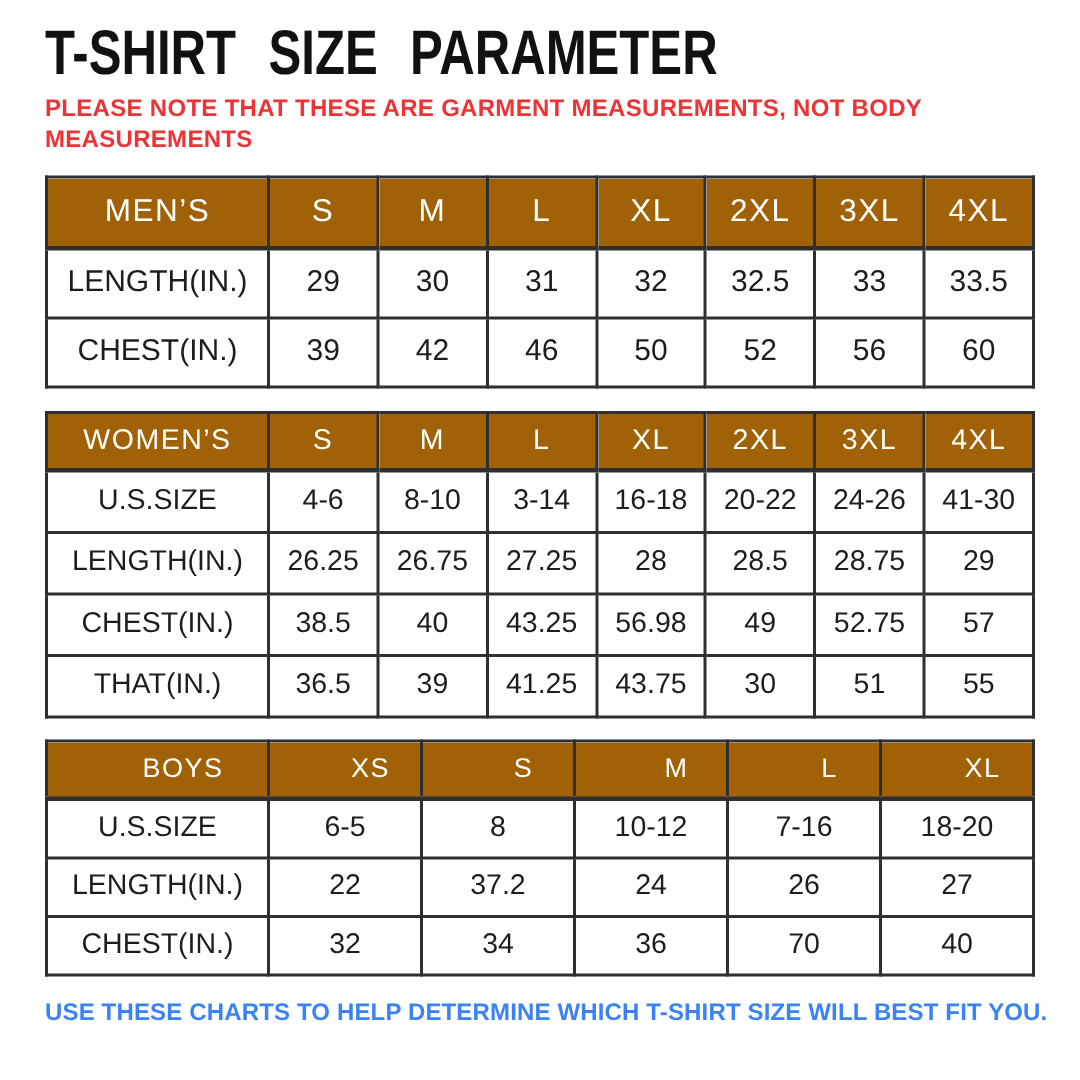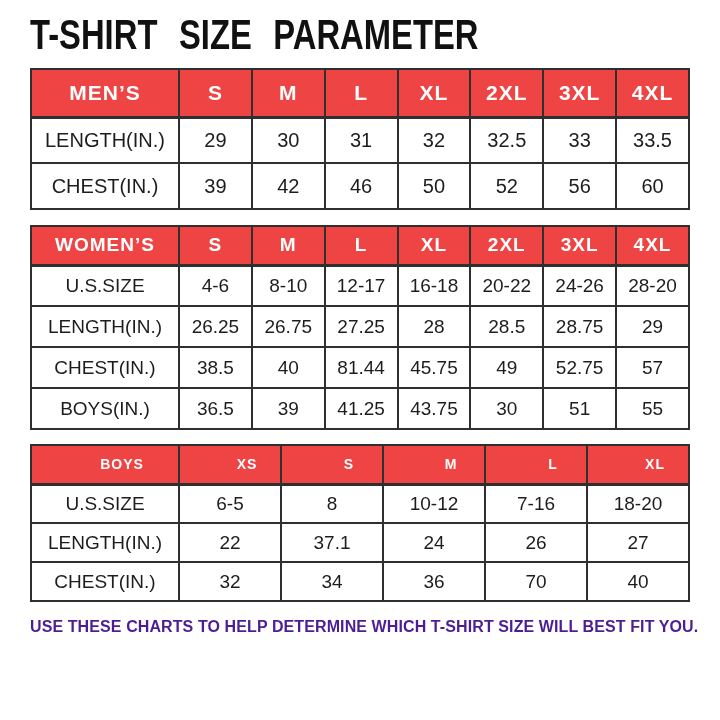--- a/index.html
+++ b/index.html
@@ -42,54 +42,58 @@
     width: 660px;
     background: #ffffff;
   }
   table.size-table th, table.size-table td {
     border: 2px solid #2f2f2f;
     text-align: center;
     vertical-align: middle;
     overflow: hidden;
   }
   table.size-table thead th {
-    background: #ef4444;
+    background: #a16207;
     color: #ffffff;
-    font-weight: bold;
+    font-weight: normal;
     letter-spacing: 1px;
     border-bottom-width: 3px;
   }
   table.size-table td { color: #1d1d1d; }
   
   .t-mens { margin-top: 12px; }
   .t-mens thead th { height: 48px; font-size: 21px; }
   .t-mens td { height: 46px; font-size: 20px; }
   
   .t-womens { margin-top: 15px; border-radius: 17px; }
   .t-womens thead th { height: 39px; font-size: 19px; }
   .t-womens td { height: 41px; font-size: 19px; }
   
   .t-boys { margin-top: 14px; }
-  .t-boys thead th { height: 39px; font-size: 14px; padding-left: 34px; }
+  .t-boys thead th { height: 39px; font-size: 18px; padding-left: 34px; }
   .t-boys td { height: 39px; font-size: 19px; }
   .footer-note {
     margin-top: 16px;
-    color: #4c1d95;
+    color: #3b82f6;
     font-size: 16px;
     font-weight: bold;
     letter-spacing: 0.1px;
     white-space: nowrap;
   }
 </style>
 </head>
 <body>
 
 <div class="page">
   <h1 class="page-title">T-SHIRT SIZE PARAMETER</h1>
 
+  <div class="note">
+    <div>PLEASE NOTE THAT THESE ARE GARMENT MEASUREMENTS, NOT BODY</div>
+    <div>MEASUREMENTS</div>
+  </div>
 
   <div id="tables-root">
       <table class="size-table t-mens">
         <colgroup>
           <col style="width: 148px;">
           <col>
           <col>
           <col>
           <col>
           <col>
@@ -152,48 +156,48 @@
             <th>2XL</th>
             <th>3XL</th>
             <th>4XL</th>
           </tr>
         </thead>
         <tbody>
           <tr>
             <td class="row-label">U.S.SIZE</td>
             <td>4-6</td>
             <td>8-10</td>
-            <td>12-17</td>
+            <td>3-14</td>
             <td>16-18</td>
             <td>20-22</td>
             <td>24-26</td>
-            <td>28-20</td>
+            <td>41-30</td>
           </tr>
           <tr>
             <td class="row-label">LENGTH(IN.)</td>
             <td>26.25</td>
             <td>26.75</td>
             <td>27.25</td>
             <td>28</td>
             <td>28.5</td>
             <td>28.75</td>
             <td>29</td>
           </tr>
           <tr>
             <td class="row-label">CHEST(IN.)</td>
             <td>38.5</td>
             <td>40</td>
-            <td>81.44</td>
-            <td>45.75</td>
+            <td>43.25</td>
+            <td>56.98</td>
             <td>49</td>
             <td>52.75</td>
             <td>57</td>
           </tr>
           <tr>
-            <td class="row-label">BOYS(IN.)</td>
+            <td class="row-label">THAT(IN.)</td>
             <td>36.5</td>
             <td>39</td>
             <td>41.25</td>
             <td>43.75</td>
             <td>30</td>
             <td>51</td>
             <td>55</td>
           </tr>
         </tbody>
       </table>
@@ -221,21 +225,21 @@
             <td class="row-label">U.S.SIZE</td>
             <td>6-5</td>
             <td>8</td>
             <td>10-12</td>
             <td>7-16</td>
             <td>18-20</td>
           </tr>
           <tr>
             <td class="row-label">LENGTH(IN.)</td>
             <td>22</td>
-            <td>37.1</td>
+            <td>37.2</td>
             <td>24</td>
             <td>26</td>
             <td>27</td>
           </tr>
           <tr>
             <td class="row-label">CHEST(IN.)</td>
             <td>32</td>
             <td>34</td>
             <td>36</td>
             <td>70</td>

